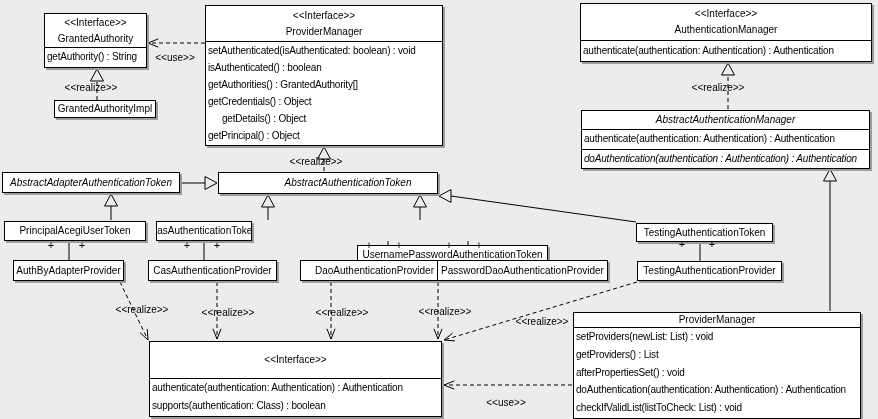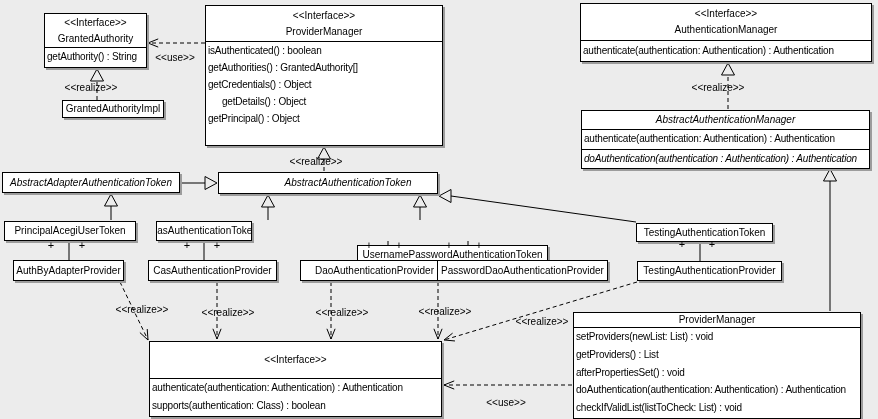--- a/index.html
+++ b/index.html
@@ -128,31 +128,32 @@
   <div id="boxes">
       <div class="uml-class" style="left: 44px; top: 13px; width: 103px; height: 55px;">
         <div class="uml-title" style="height: 33px;">
           <div class="stereo">&lt;&lt;Interface&gt;&gt;</div>
           <div class="cname">GrantedAuthority</div>
         </div>
         <div class="methods">
           <div class="method" style="height: 18px; line-height: 18px;">getAuthority() : String</div>
         </div>
       </div>
-      <div class="uml-class" style="left: 62px; top: 100px; width: 102px; height: 18px;">
+      <div class="uml-class" style="left: 54px; top: 100px; width: 102px; height: 18px;">
         <div class="uml-title" style="height: 16px;">
           <div class="cname">GrantedAuthorityImpl</div>
         </div>
       </div>
       <div class="uml-class" style="left: 205px; top: 5px; width: 238px; height: 141px;">
         <div class="uml-title" style="height: 35px;">
           <div class="stereo">&lt;&lt;Interface&gt;&gt;</div>
           <div class="cname">ProviderManager</div>
         </div>
         <div class="methods">
+          <div class="method" style="height: 17px; line-height: 17px;">setAuthenticated(isAuthenticated: boolean) : void</div>
           <div class="method" style="height: 17px; line-height: 17px;">isAuthenticated() : boolean</div>
           <div class="method" style="height: 17px; line-height: 17px;">getAuthorities() : GrantedAuthority[]</div>
           <div class="method" style="height: 17px; line-height: 17px;">getCredentials() : Object</div>
           <div class="method" style="height: 17px; line-height: 17px; padding-left: 16px;">getDetails() : Object</div>
           <div class="method" style="height: 17px; line-height: 17px;">getPrincipal() : Object</div>
         </div>
       </div>
       <div class="uml-class" style="left: 580px; top: 3px; width: 292px; height: 59px;">
         <div class="uml-title" style="height: 36px;">
           <div class="stereo">&lt;&lt;Interface&gt;&gt;</div>
@@ -174,21 +175,21 @@
       <div class="uml-class" style="left: 2px; top: 172px; width: 178px; height: 21px;">
         <div class="uml-title" style="height: 19px;">
           <div class="cname it">AbstractAdapterAuthenticationToken</div>
         </div>
       </div>
       <div class="uml-class" style="left: 218px; top: 172px; width: 220px; height: 22px; padding-left: 40px;">
         <div class="uml-title" style="height: 20px;">
           <div class="cname it">AbstractAuthenticationToken</div>
         </div>
       </div>
-      <div class="uml-class" style="left: 4px; top: 221px; width: 132px; height: 20px;">
+      <div class="uml-class" style="left: 4px; top: 221px; width: 142px; height: 20px;">
         <div class="uml-title" style="height: 18px;">
           <div class="cname">PrincipalAcegiUserToken</div>
         </div>
       </div>
       <div class="uml-class" style="left: 156px; top: 221px; width: 96px; height: 20px;">
         <div class="uml-title" style="height: 18px;">
           <div class="cname">CasAuthenticationToken</div>
         </div>
       </div>
       <div class="uml-class" style="left: 357px; top: 221px; width: 191px; height: 20px; margin-top: 24px;">

